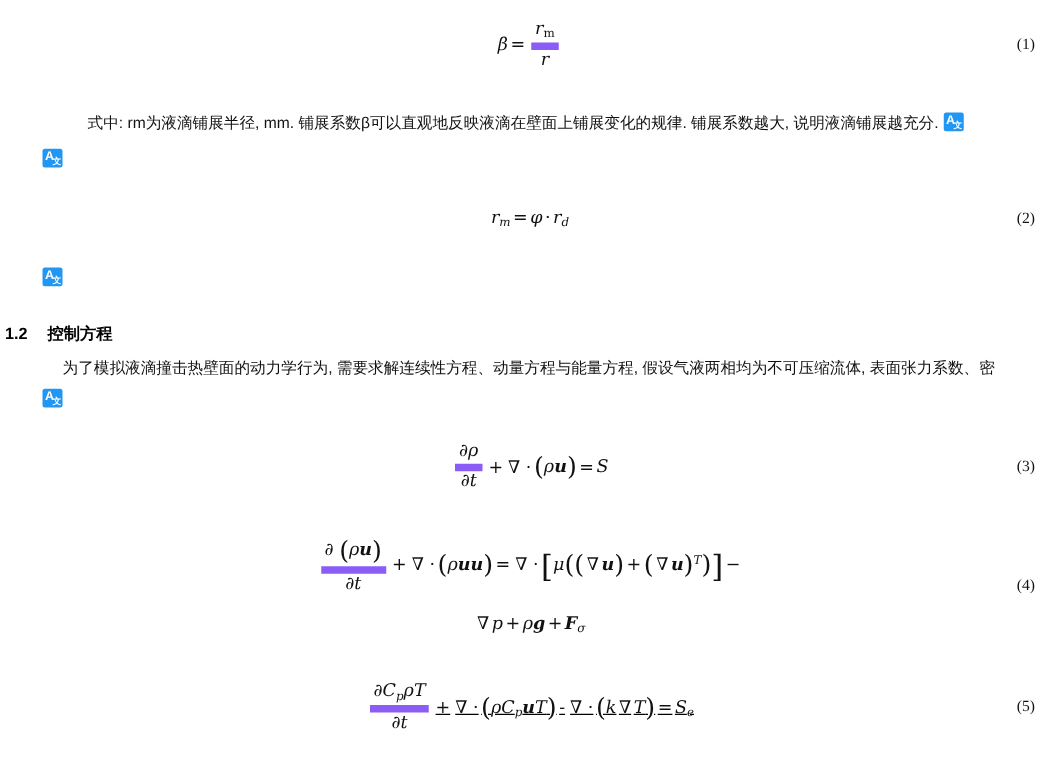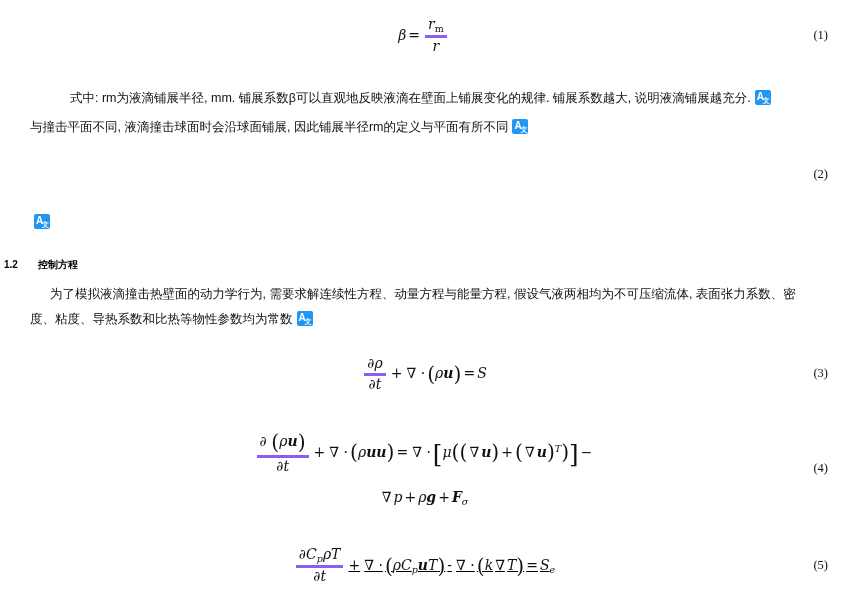--- a/index.html
+++ b/index.html
@@ -45,21 +45,21 @@
   .para {
     position: absolute;
     font-family: "Liberation Sans", sans-serif;
     font-size: 12.5px;
     line-height: 25px;
     color: #111;
   }
   .heading {
     position: absolute;
     font-family: "Liberation Sans", sans-serif;
-    font-size: 10px;
+    font-size: 13px;
     font-weight: bold;
     color: #000;
   }
   .heading .num {
     display: inline-block;
     width: 34px;
   }
   
   .mi { font-style: italic; font-family: "DejaVu Serif", serif; }
   .mb { font-style: italic; font-weight: bold; font-family: "DejaVu Serif", serif; }
@@ -81,21 +81,21 @@
   .frac {
     display: inline-block;
     vertical-align: middle;
     text-align: center;
     margin: 0 3px;
     line-height: 1.12;
   }
   .frac > .n {
     display: block;
     padding: 0 3px 1px 3px;
-    border-bottom: 3px solid #8b5cf6;
+    border-bottom: 6px solid #8b5cf6;
   }
   .frac > .d {
     display: block;
     padding: 1px 3px 0 3px;
   }
   .op { font-family: "DejaVu Serif", serif; font-style: normal; padding: 0 2px; }
   .paren-big {
     font-size: 1.45em;
     font-family: "DejaVu Serif", serif;
     font-style: normal;
@@ -152,41 +152,44 @@
       <span class="mi">β</span><span class="op">=</span><span class="frac"><span class="n"><span class="mi">r</span><span class="sub-up">m</span></span><span class="d"><span class="mi">r</span></span></span>
     </div>
     <div class="eq-num" style="top:12px;">(1)</div>
   </div>
 
   <div class="para" style="top:86px;left:30px;width:800px;margin-left:40px;">
     <span>式中: rm为液滴铺展半径, mm. 铺展系数β可以直观地反映液滴在壁面上铺展变化的规律. 铺展系数越大, 说明液滴铺展越充分.</span><span class="tbadge"><span class="a">A</span><span class="z">文</span></span>
   </div>
 
   <div class="para" style="top:115px;left:30px;width:800px;">
-    <span>与撞击平面不同, 液滴撞击球面时会沿球面铺展, 因此铺展半径rm的定义与平面有所不同</span><span class="tbadge"><span class="a">A</span><span class="z">文</span></span>
+    <span class="tbadge"><span class="a">A</span><span class="z">文</span></span>
   </div>
 
   <div class="eq-row" style="top:160px;height:30px;">
+    <div class="eq-body">
+      <span class="mi">r</span><span class="sub">m</span><span class="op">=</span><span class="mi">φ</span><span class="op">·</span><span class="mi">r</span><span class="sub">d</span>
+    </div>
     <div class="eq-num" style="top:7px;">(2)</div>
   </div>
 
   <div class="para" style="top:210px;left:30px;width:800px;">
     <span class="tbadge"><span class="a">A</span><span class="z">文</span></span>
   </div>
 
   <div class="heading" style="top:258px;left:4px;">
     <span class="num">1.2</span><span>控制方程</span>
   </div>
 
   <div class="para" style="top:282px;left:30px;width:810px;margin-left:20px;">
     <span>为了模拟液滴撞击热壁面的动力学行为, 需要求解连续性方程、动量方程与能量方程, 假设气液两相均为不可压缩流体, 表面张力系数、密</span>
   </div>
 
   <div class="para" style="top:307px;left:30px;width:810px;">
-    <span>度、粘度、导热系数和比热等物性参数均为常数</span><span class="tbadge"><span class="a">A</span><span class="z">文</span></span>
+    <span class="tbadge"><span class="a">A</span><span class="z">文</span></span>
   </div>
 
   <div class="eq-row" style="top:355px;height:38px;">
     <div class="eq-body">
       <span class="frac"><span class="n"><span class="mi">∂ρ</span></span><span class="d"><span class="mi">∂t</span></span></span><span class="op">+</span><span class="op">∇ ·</span><span class="paren-big">(</span><span class="mi">ρ</span><span class="mb">u</span><span class="paren-big">)</span><span class="op">=</span><span class="mi">S</span>
     </div>
     <div class="eq-num" style="top:11px;">(3)</div>
   </div>
 
   <div class="eq-row" style="top:438px;height:62px;justify-content:flex-end;">

